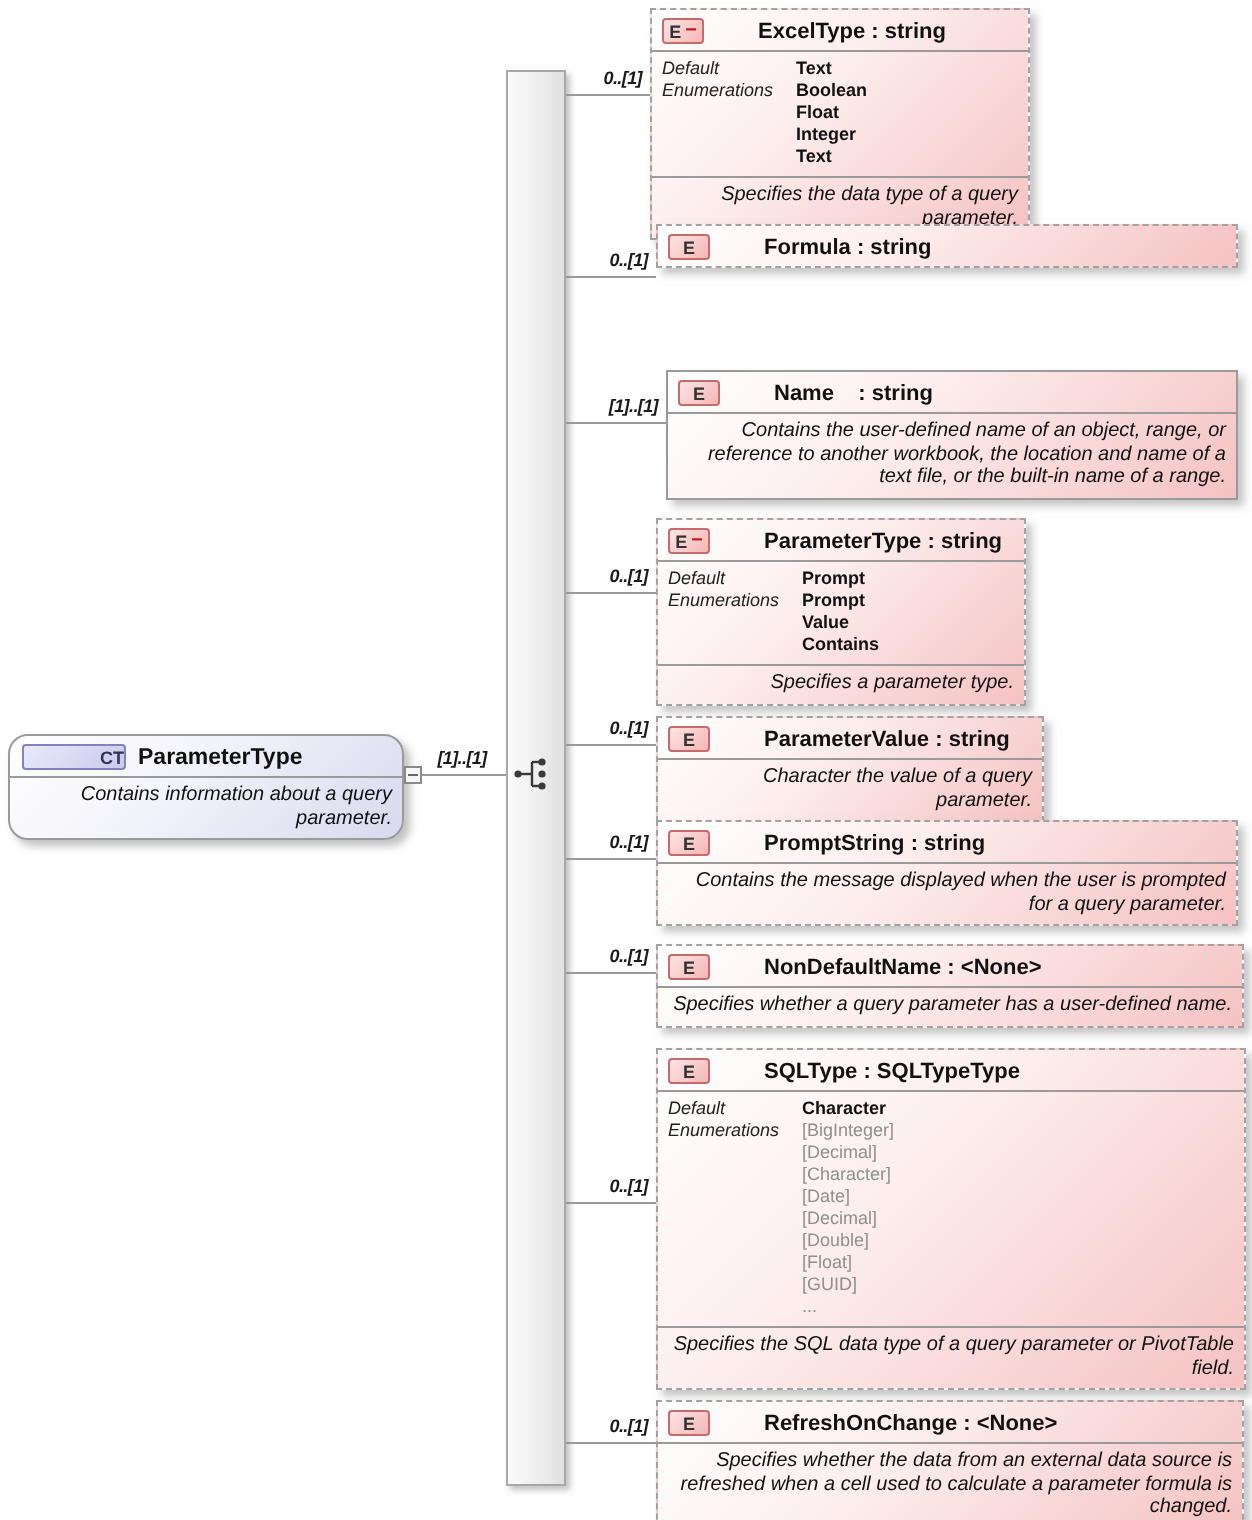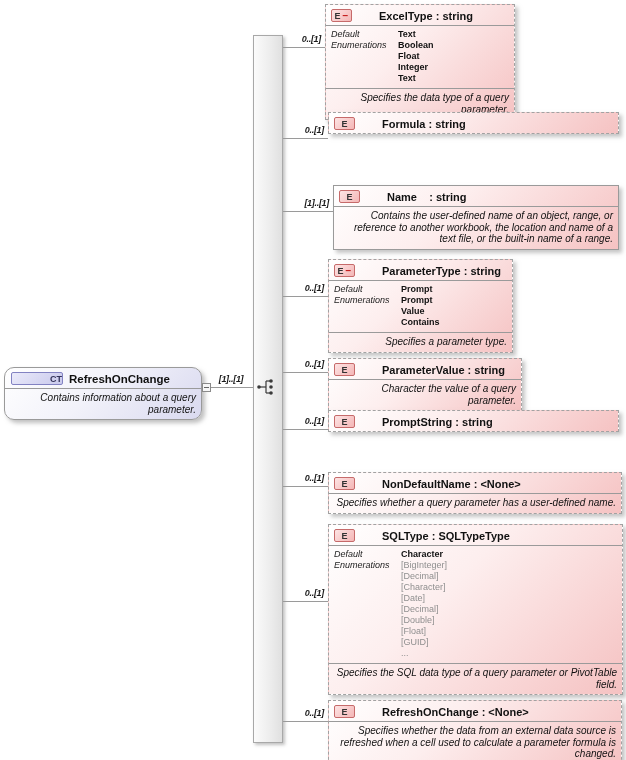--- a/index.html
+++ b/index.html
@@ -156,21 +156,21 @@
   }
 </style>
 </head>
 <body>
 
 <div id="canvas">
 
   <div class="root-box">
     <div class="root-header">
       <span class="badge ct-badge">CT</span>
-      <span class="root-title">RefreshOnChange</span>
+      <span class="root-title">ParameterType</span>
     </div>
     <div class="elem-desc">Contains information about a query parameter.</div>
   </div>
 
   <div class="root-handle"></div>
   <div class="branch-line" style="left:211px; top:387px; width:42px;"></div>
   <div class="card-label" style="left:212px; top:374px; width:38px; text-align:center;">[1]..[1]</div>
 
   <div class="seq-bar"></div>
   <svg class="seq-icon" width="22" height="18" viewBox="0 0 22 18">
@@ -272,20 +272,21 @@
       <div class="branch-line" style="left: 283px; top: 429px; width: 45px;"></div>
       <div class="card-label" style="left: 264px; top: 416px; width: 60px;">0..[1]</div>
       <div class="elem-box" style="left: 328px; top: 410px; width: 291px;">
     <div class="elem-header">
       <span class="badge e-badge no-minus">
             <span class="badge-text">E</span>
           </span>
       <span class="elem-title">PromptString : string</span>
     </div>
 
+    <div class="elem-desc">Contains the message displayed when the user is prompted for a query parameter.</div>
   </div>
       <div class="branch-line" style="left: 283px; top: 486px; width: 45px;"></div>
       <div class="card-label" style="left: 264px; top: 473px; width: 60px;">0..[1]</div>
       <div class="elem-box" style="left: 328px; top: 472px; width: 294px;">
     <div class="elem-header">
       <span class="badge e-badge no-minus">
             <span class="badge-text">E</span>
           </span>
       <span class="elem-title">NonDefaultName : &lt;None&gt;</span>
     </div>

